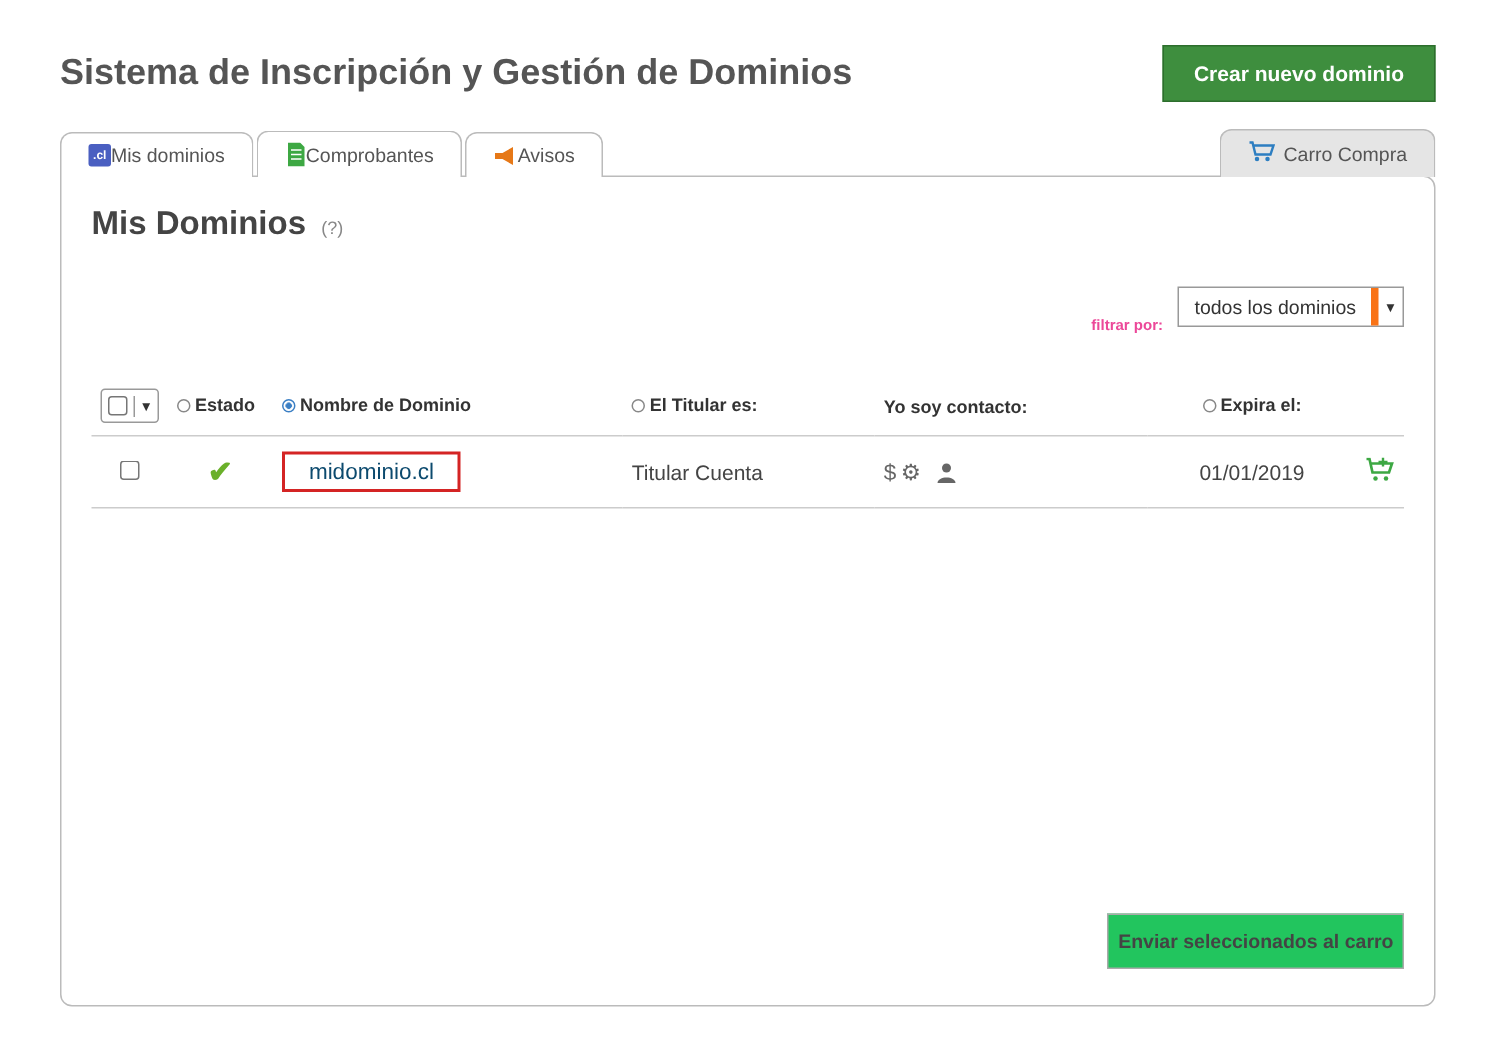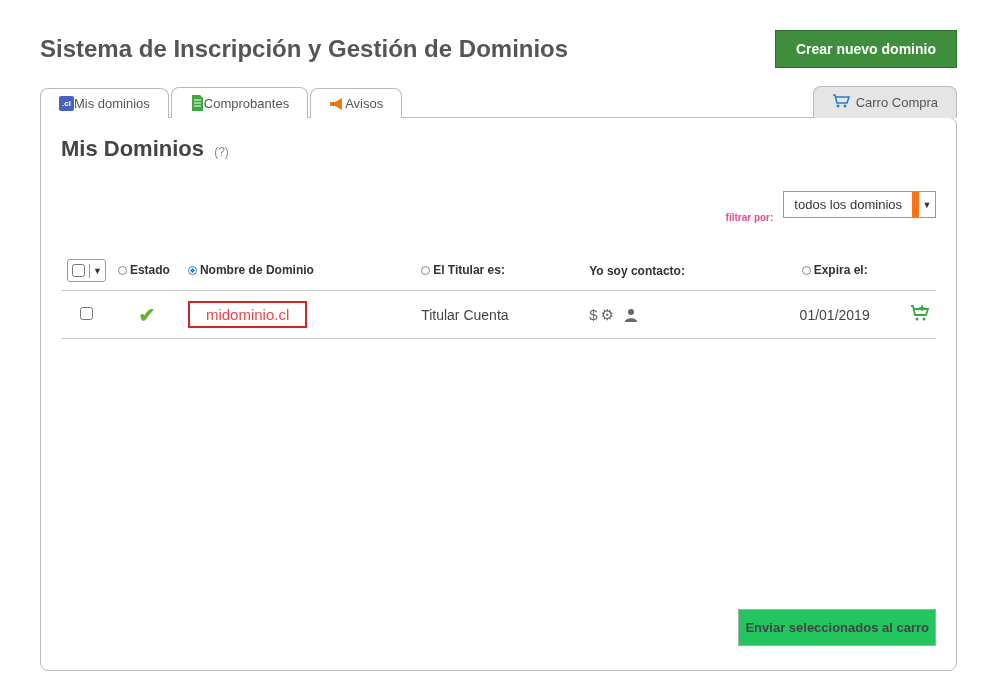--- a/index.html
+++ b/index.html
@@ -104,21 +104,21 @@
     margin-top: 26px;
   }
   .select-wrap {
     border: 1px solid #999;
     display: flex;
   }
   .select-main {
     padding: 5px 10px;
     font-size: 13px;
     color: #333;
-    border-right: 7px solid #f97316;
+    border-right: 5px solid #f97316;
   }
   .select-caret {
     width: 16px;
     display: flex;
     align-items: center;
     justify-content: center;
     cursor: pointer;
     font-size: 9px;
     color: #333;
   }
@@ -180,21 +180,21 @@
   .check-green {
     color: #6ab02a;
     font-size: 20px;
     font-weight: bold;
   }
   .domain-name {
     display: inline-block;
     border: 2px solid #d42424;
     padding: 3px 16px;
     font-size: 15px;
-    color: #ef4444;
+    color: #0c4a6e;
   }
   .contact-icons {
     color: #666;
     font-size: 15px;
     letter-spacing: 3px;
   }
   .cart-green {
     color: #3da843;
   }
   .actions-row {

